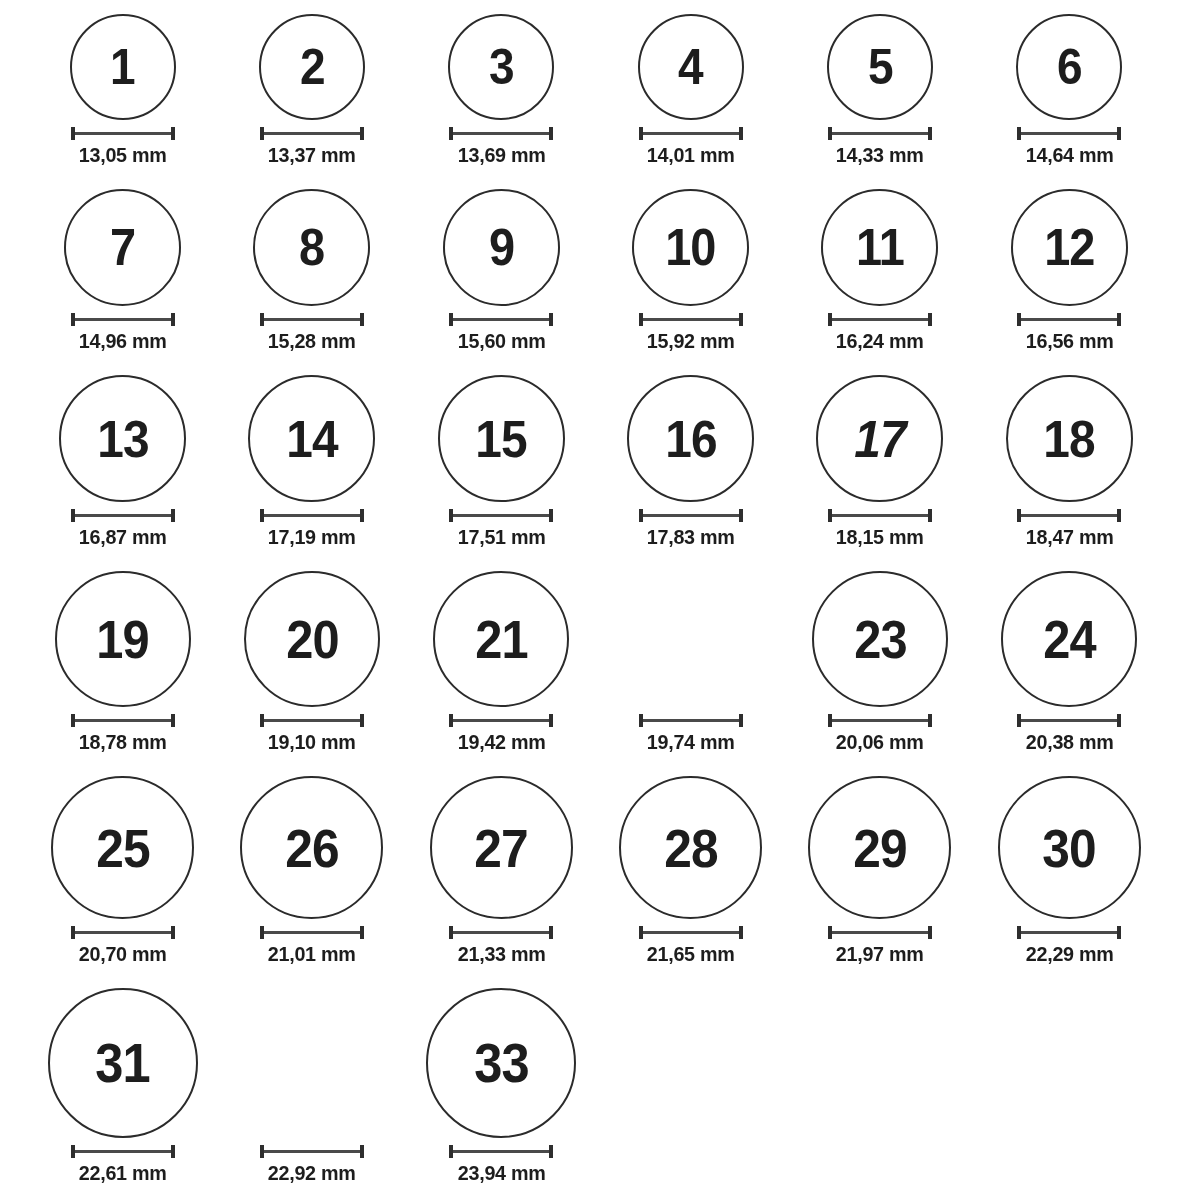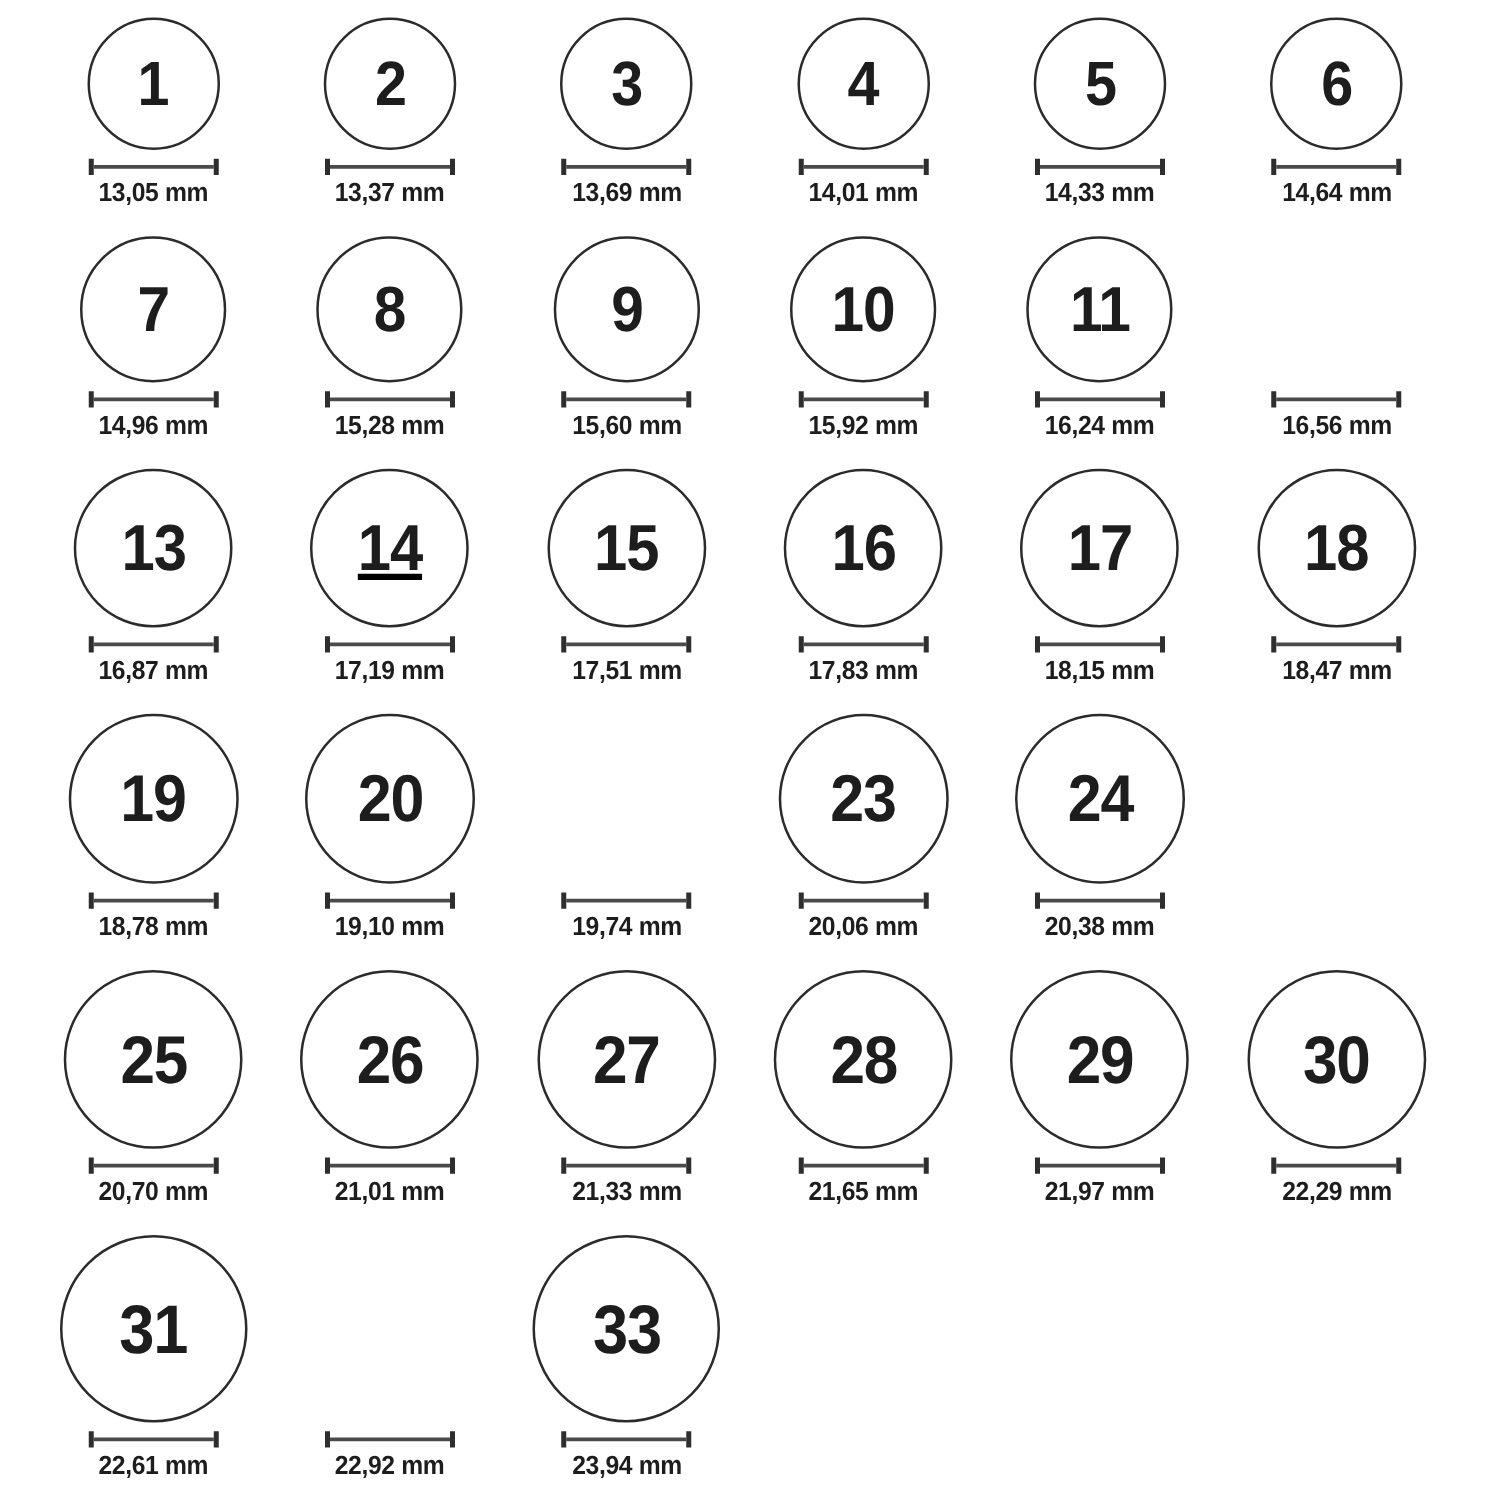--- a/index.html
+++ b/index.html
@@ -152,55 +152,58 @@
     <div class="label">15,92 mm</div>
   </div>
       <div class="cell">
     <div class="circle" style="width: 117px; height: 117px; align-items: center;">
       <span class="num" style="font-size: 51px;">11</span>
     </div>
     <div class="measure"></div>
     <div class="label">16,24 mm</div>
   </div>
       <div class="cell">
+    <div class="circle" style="width: 117px; height: 117px;">
+      <span class="num" style="font-size: 51px;">12</span>
+    </div>
     <div class="measure"></div>
     <div class="label">16,56 mm</div>
   </div>
     </div>
   <div class="row">
       <div class="cell">
     <div class="circle" style="width: 127px; height: 127px;">
       <span class="num" style="font-size: 52px;">13</span>
     </div>
     <div class="measure"></div>
     <div class="label">16,87 mm</div>
   </div>
       <div class="cell">
-    <div class="circle" style="width: 127px; height: 127px; text-decoration: underline;">
+    <div class="circle" style="width: 127px; height: 127px;">
       <span class="num" style="font-size: 52px;">14</span>
     </div>
     <div class="measure"></div>
     <div class="label">17,19 mm</div>
   </div>
       <div class="cell">
     <div class="circle" style="width: 127px; height: 127px;">
       <span class="num" style="font-size: 52px;">15</span>
     </div>
     <div class="measure"></div>
     <div class="label">17,51 mm</div>
   </div>
       <div class="cell">
     <div class="circle" style="width: 127px; height: 127px;">
       <span class="num" style="font-size: 52px;">16</span>
     </div>
     <div class="measure"></div>
     <div class="label">17,83 mm</div>
   </div>
       <div class="cell">
-    <div class="circle" style="width: 127px; height: 127px;">
+    <div class="circle" style="width: 127px; height: 127px; font-style: italic;">
       <span class="num" style="font-size: 52px;">17</span>
     </div>
     <div class="measure"></div>
     <div class="label">18,15 mm</div>
   </div>
       <div class="cell">
     <div class="circle" style="width: 127px; height: 127px;">
       <span class="num" style="font-size: 52px;">18</span>
     </div>
     <div class="measure"></div>
@@ -214,20 +217,27 @@
     </div>
     <div class="measure"></div>
     <div class="label">18,78 mm</div>
   </div>
       <div class="cell">
     <div class="circle" style="width: 136px; height: 136px;">
       <span class="num" style="font-size: 53px;">20</span>
     </div>
     <div class="measure"></div>
     <div class="label">19,10 mm</div>
+  </div>
+      <div class="cell">
+    <div class="circle" style="width: 136px; height: 136px;">
+      <span class="num" style="font-size: 53px;">21</span>
+    </div>
+    <div class="measure"></div>
+    <div class="label">19,42 mm</div>
   </div>
       <div class="cell">
     <div class="measure"></div>
     <div class="label">19,74 mm</div>
   </div>
       <div class="cell">
     <div class="circle" style="width: 136px; height: 136px;">
       <span class="num" style="font-size: 53px;">23</span>
     </div>
     <div class="measure"></div>

